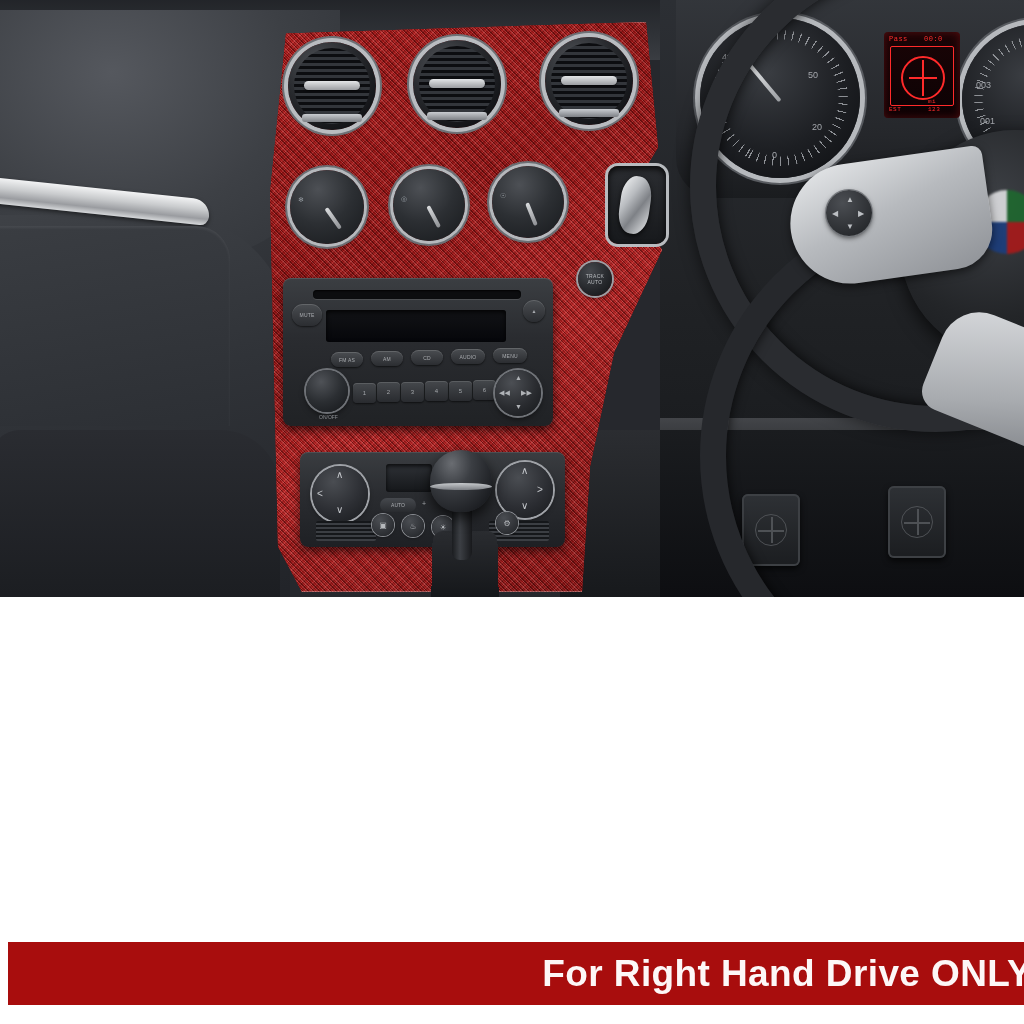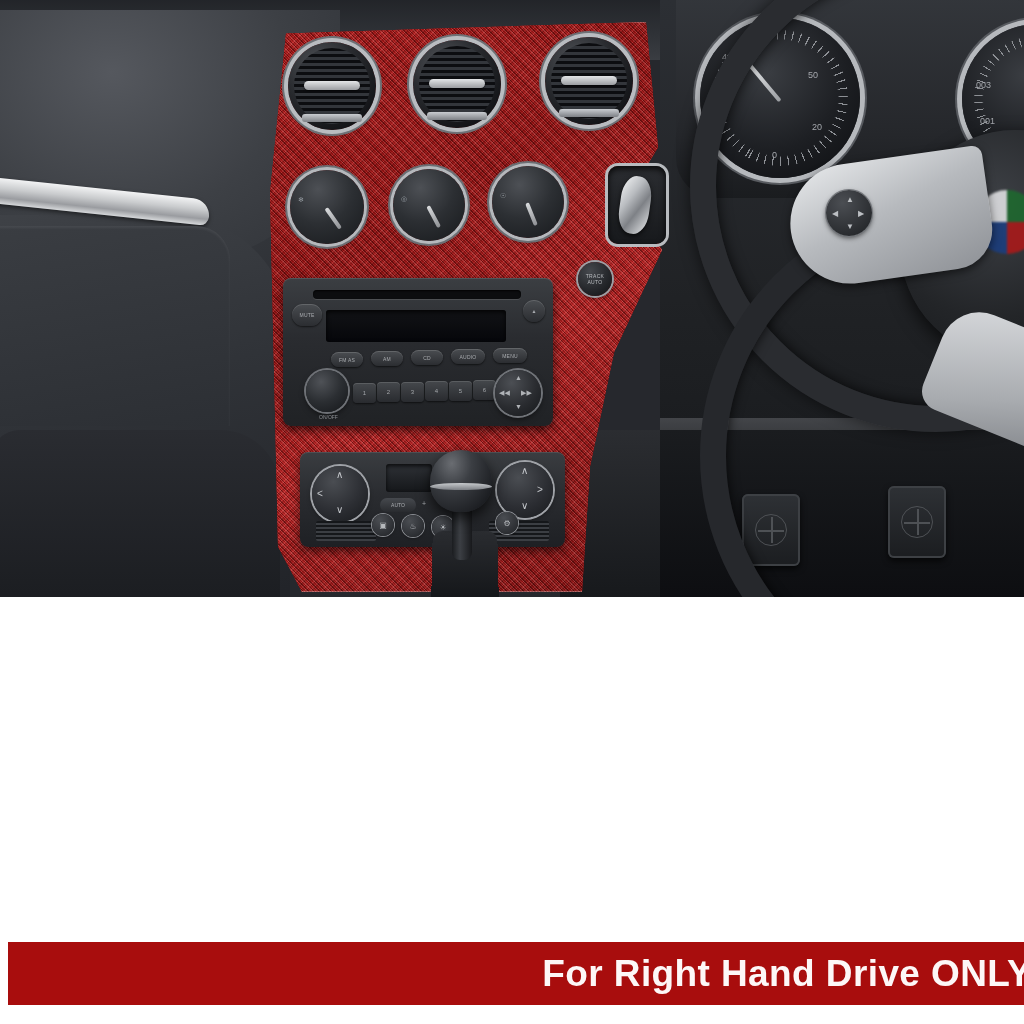--- a/index.html
+++ b/index.html
@@ -244,20 +244,29 @@
       <div class="gauge-num" style="left:112px;top:104px;">20</div>
       <div class="gauge-num" style="left:72px;top:132px;">0</div>
     </div>
     <div class="gauge" style="left:962px;top:24px;width:150px;height:150px;">
       <div class="gauge-ticks"></div>
       <div class="gauge-num" style="left:14px;top:56px;">003</div>
       <div class="gauge-num" style="left:18px;top:92px;">001</div>
       <div class="gauge-num" style="left:34px;top:120px;">002</div>
     </div>
 
+    <div class="lcd">
+      <div class="lcd-txt" style="left:5px;top:3px;">Pass</div>
+      <div class="lcd-txt" style="left:40px;top:3px;">00:0</div>
+      <div class="lcd-frame"></div>
+      <div class="alfa-logo"></div>
+      <div class="lcd-txt" style="left:44px;top:66px;font-size:6px;">mi</div>
+      <div class="lcd-txt" style="left:5px;top:74px;font-size:6px;">EST</div>
+      <div class="lcd-txt" style="left:44px;top:74px;font-size:6px;">123</div>
+    </div>
 
     <div class="wheel-rim"></div>
     <div class="wheel-rim2"></div>
     <div class="wheel-hub"></div>
     <div class="badge"></div>
     <div class="wheel-spoke"></div>
     <div class="wheel-spoke2"></div>
     <div class="spoke-pad">
       <i style="left:20px;top:5px;">▲</i>
       <i style="left:6px;top:19px;">◀</i>

